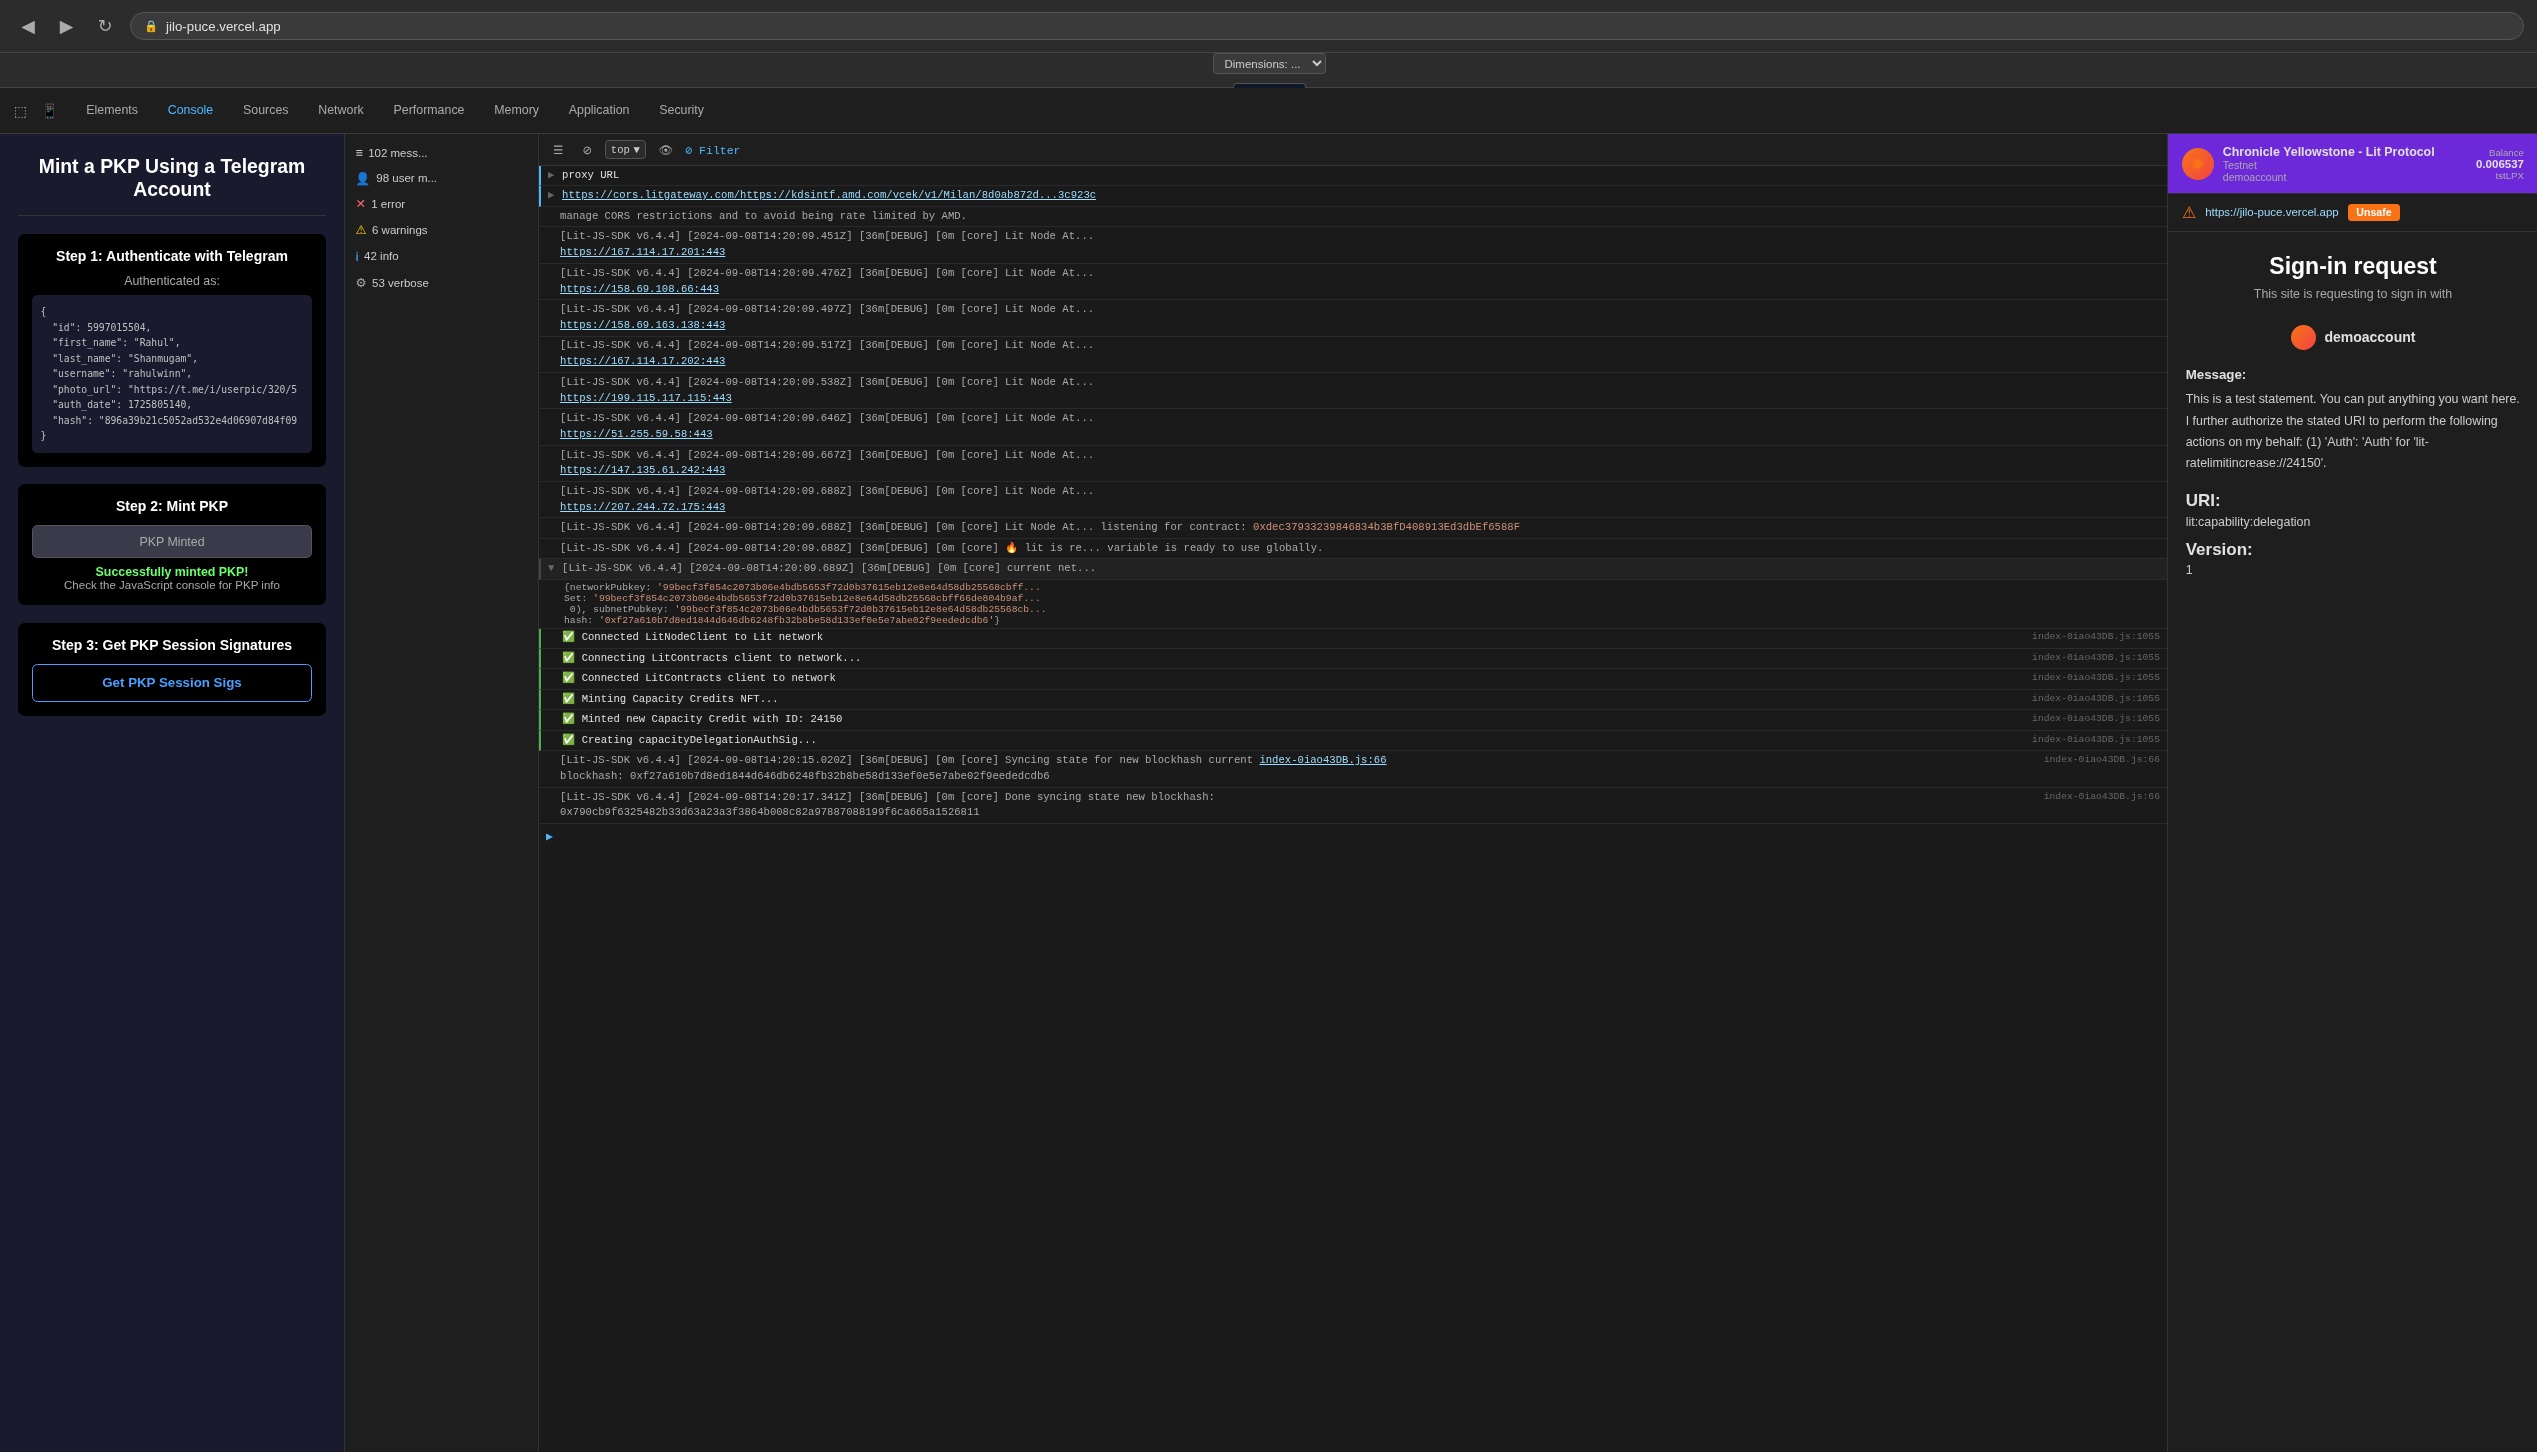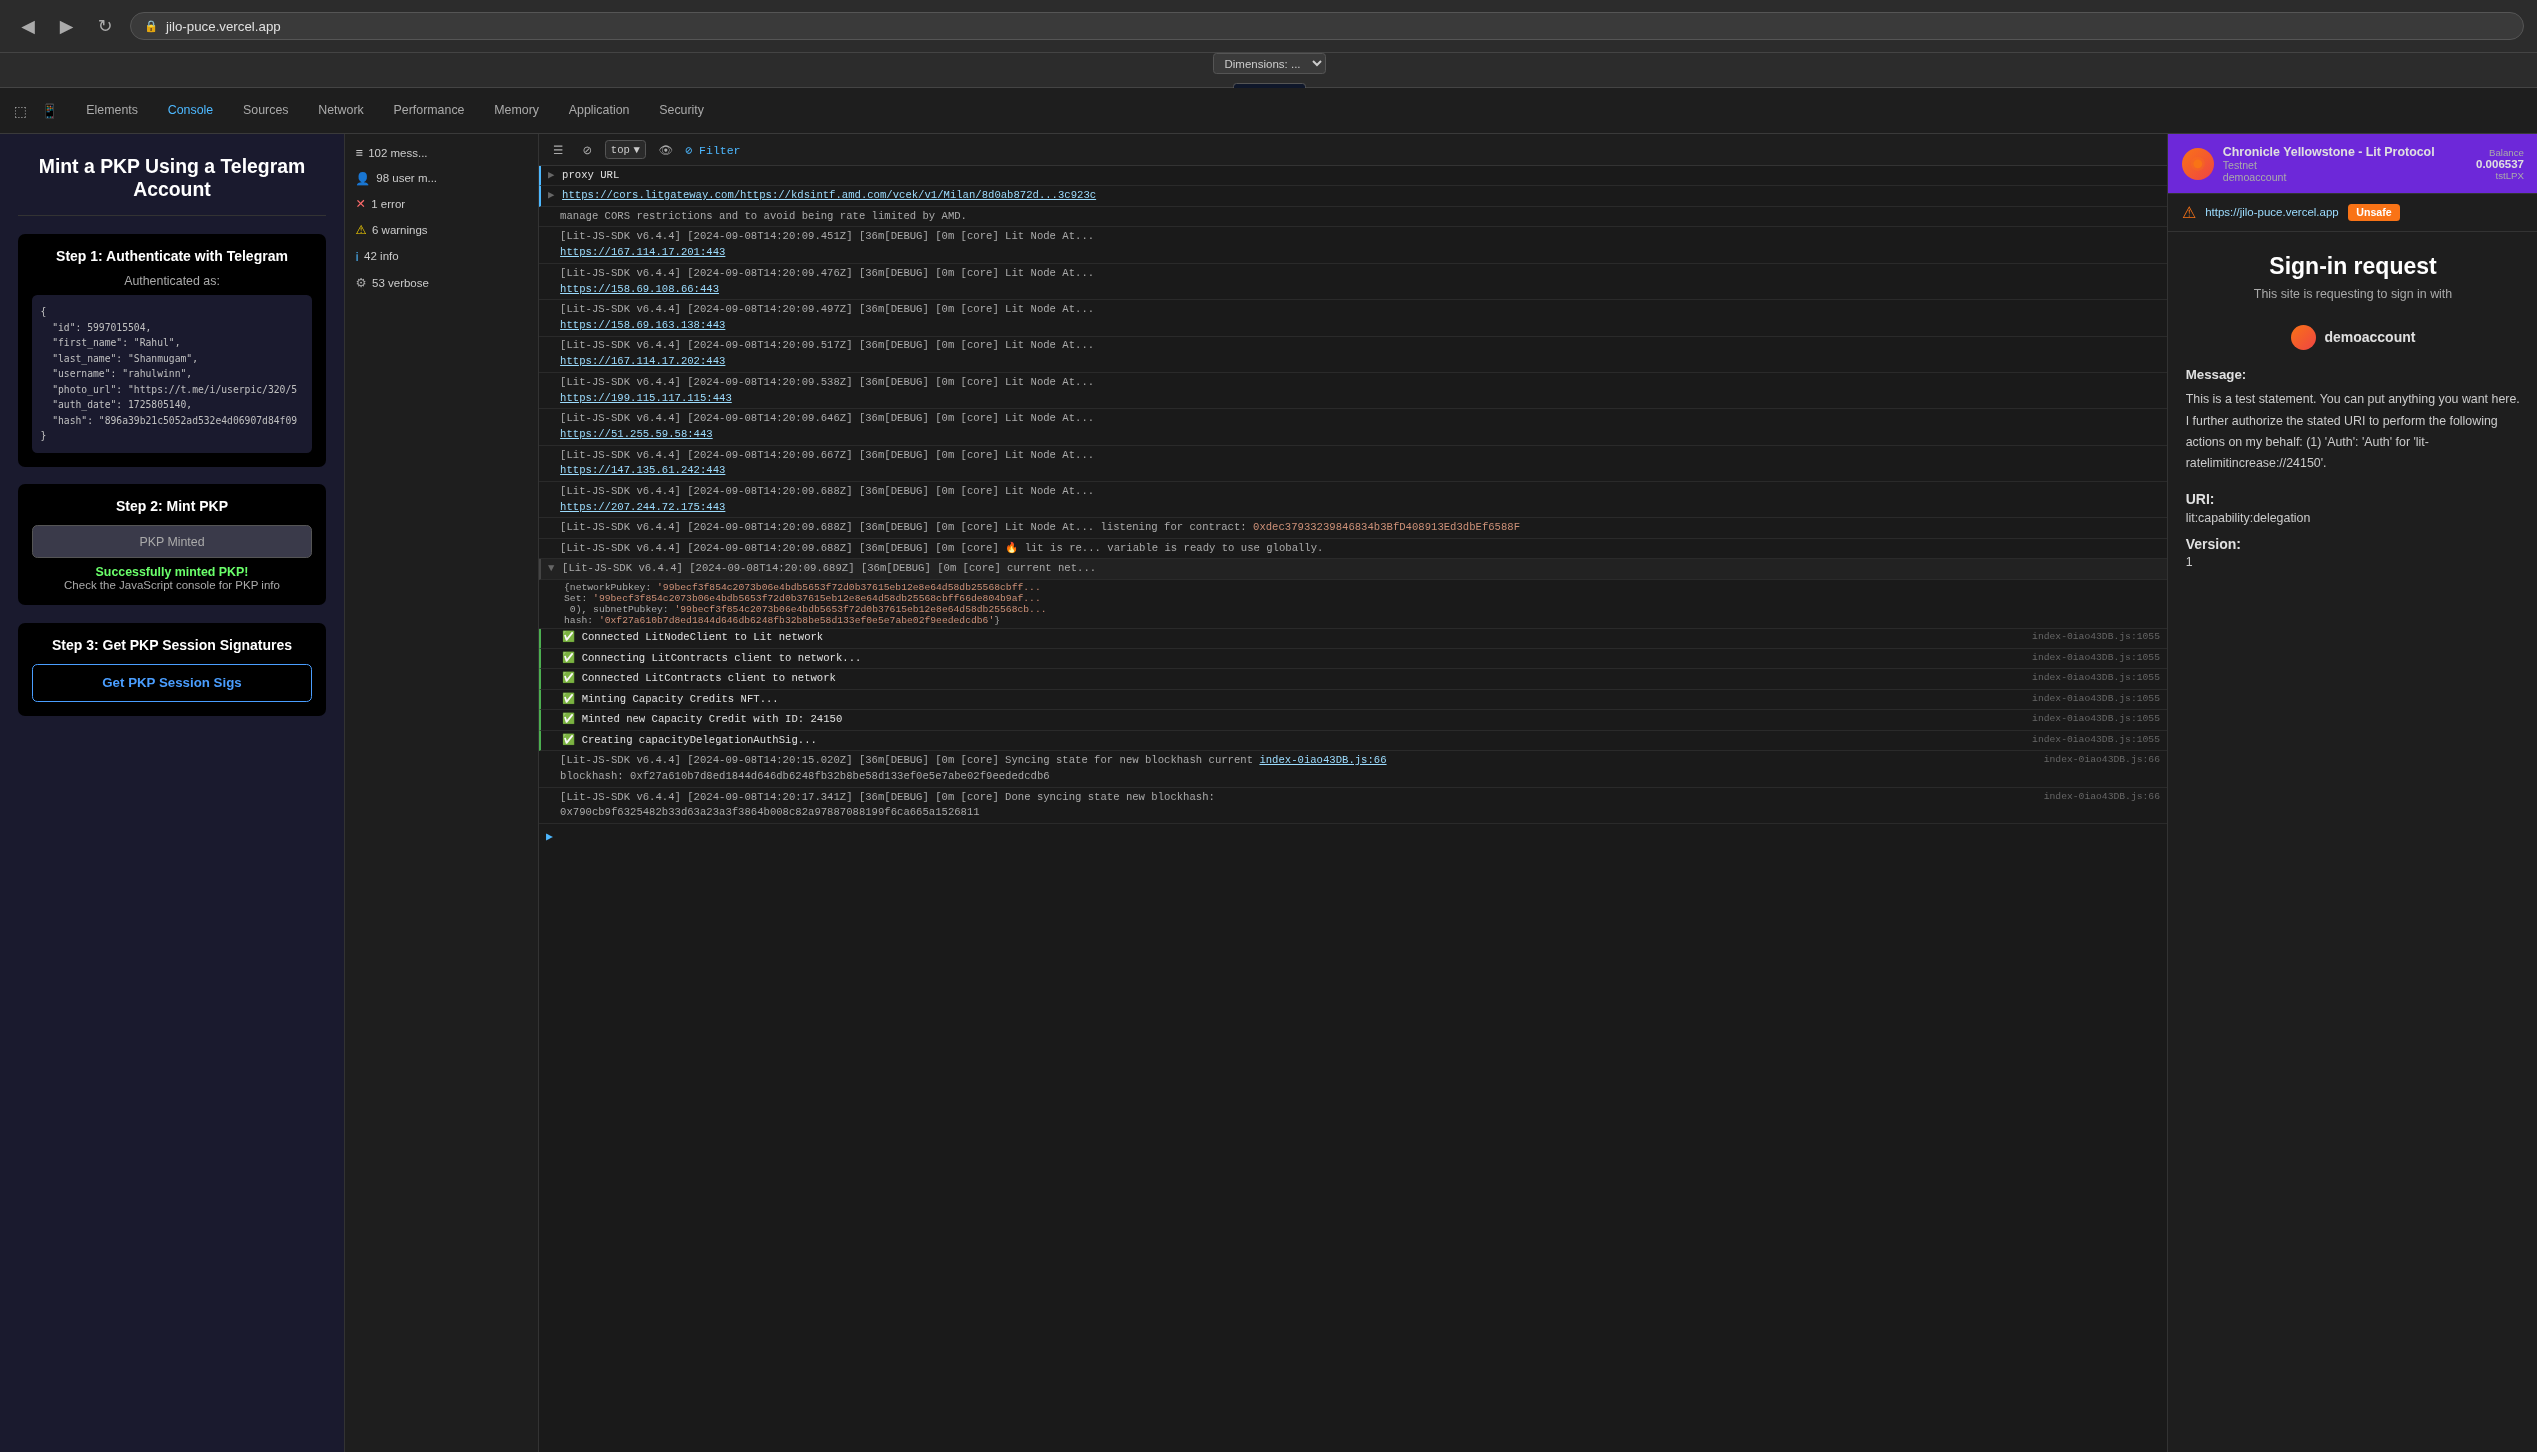--- a/index.html
+++ b/index.html
@@ -385,21 +385,21 @@
     .signin-message {
       color: #ccc;
       font-size: 12.4px;
       line-height: 1.7;
       margin-bottom: 17.7px;
     }
     .signin-field {
       margin-bottom: 10.6px;
     }
     .signin-field-label {
-      font-size: 14px;
+      font-size: 17px;
       font-weight: 600;
       color: #e0e0e0;
       margin-bottom: 3.5px;
     }
     .signin-field-value {
       color: #ccc;
       font-size: 12.4px;
     }
     .devtools-dimension-bar {
       background: #2c2c2c;

